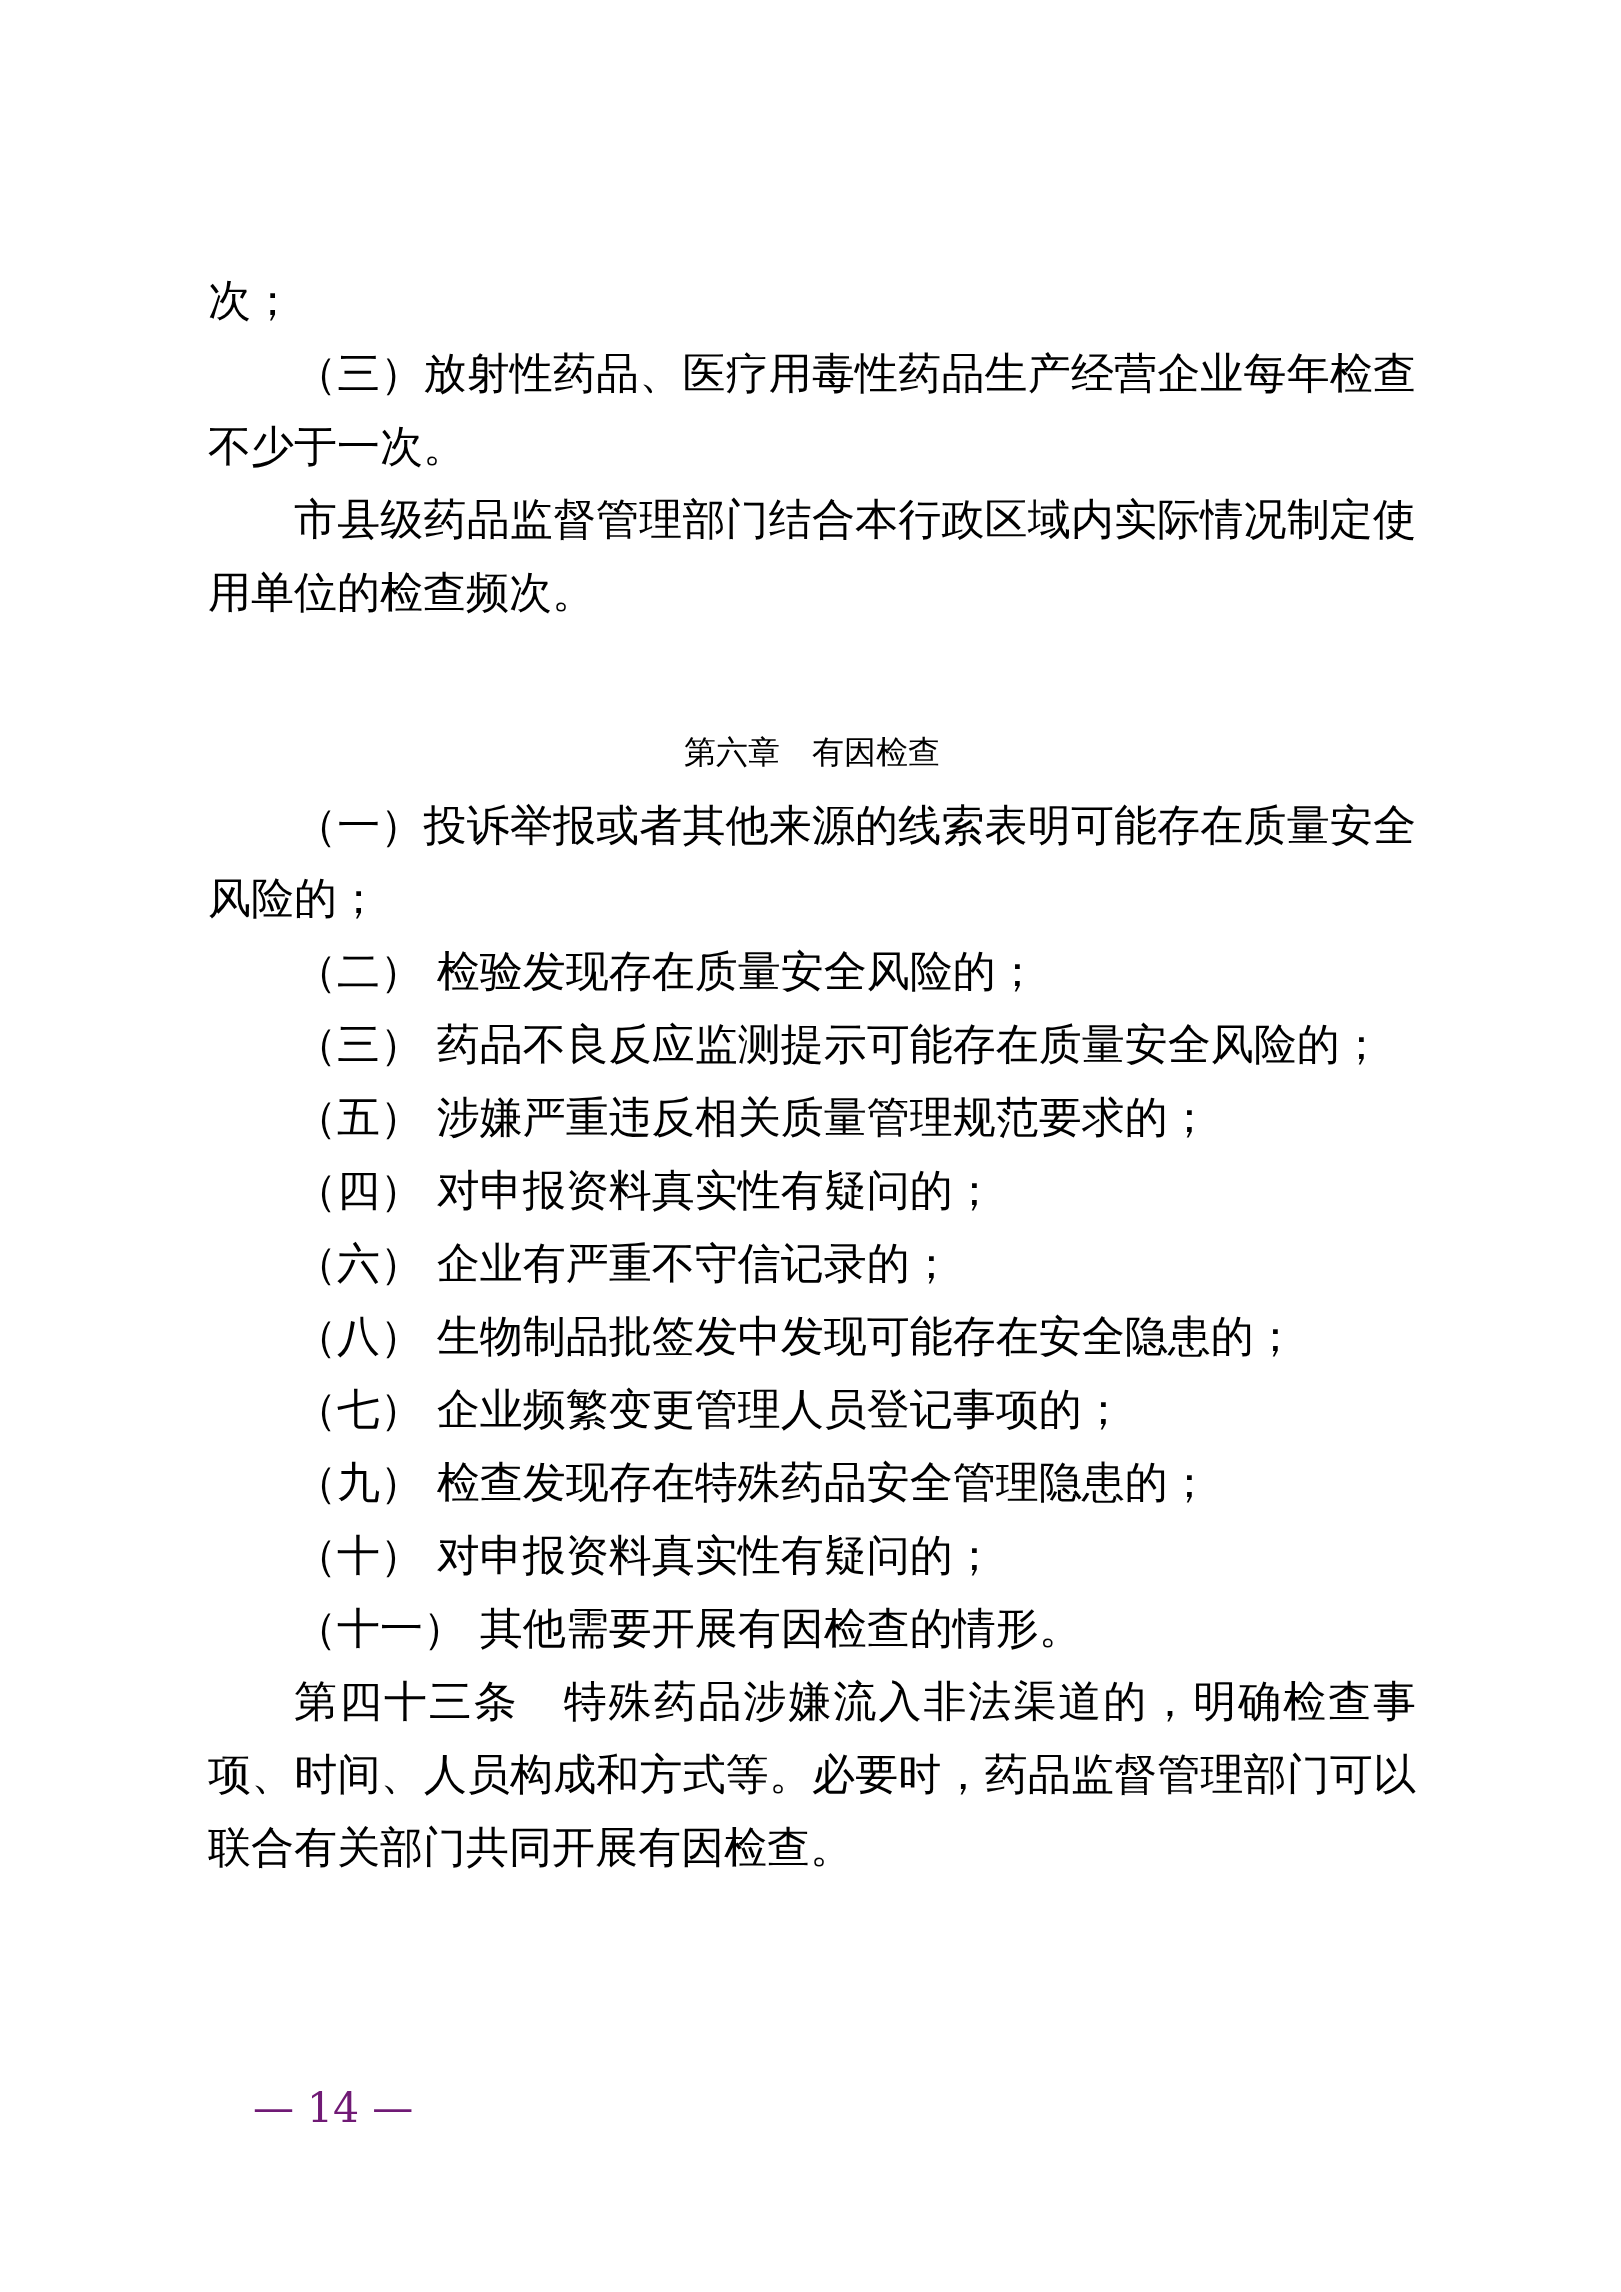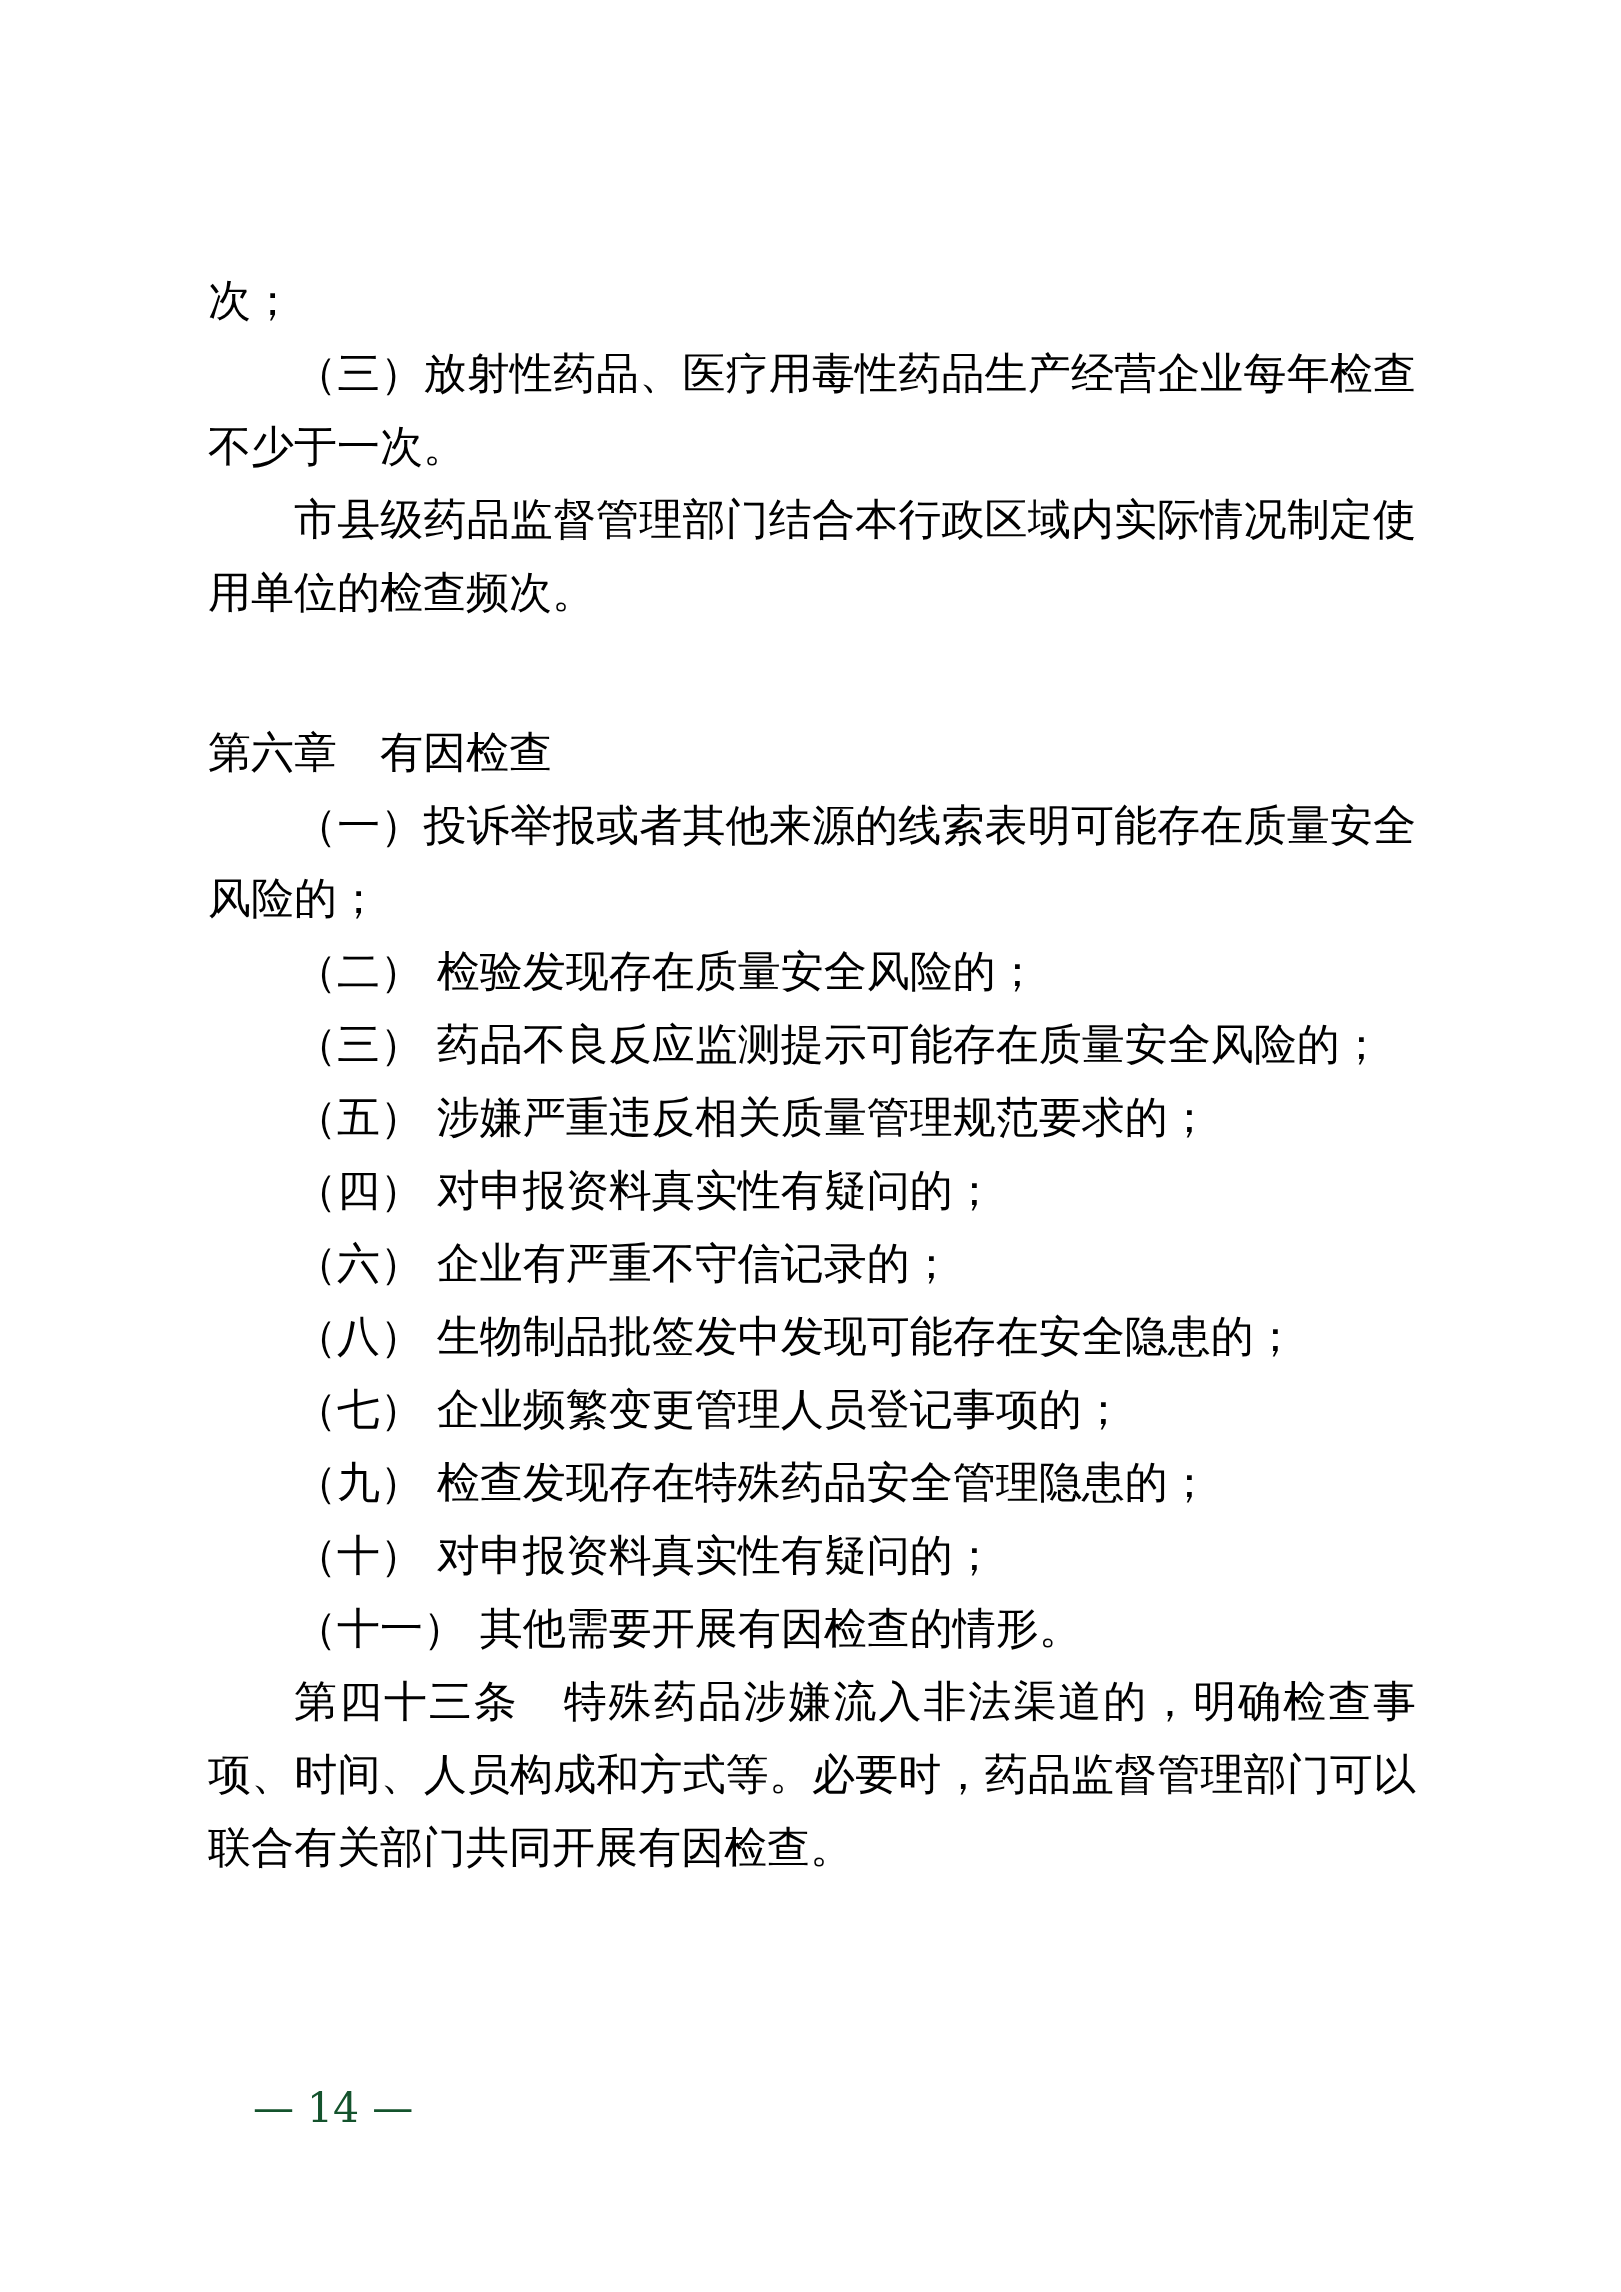--- a/index.html
+++ b/index.html
@@ -31,34 +31,35 @@
     margin: 0;
     padding: 0;
     text-indent: 2em;
   }
   .text-block p.flush {
     text-indent: 0;
   }
   .chapter-heading {
     margin: 87px 0 0 0;
     padding: 0;
-    font-size: 43px;
+    font-size: 32px;
     font-weight: 400;
     line-height: 73px;
+    text-align: center;
     text-indent: 0;
     font-family: "DejaVu Sans", sans-serif;
   }
   .page-footer {
     position: absolute;
     left: 253px;
     top: 2080px;
     font-family: "DejaVu Serif", serif;
     font-size: 41px;
     line-height: 57px;
-    color: #14532d;
+    color: #701a75;
   }
 </style>
 </head>
 <body>
 
 <div class="page">
   <div class="text-block">
     <p class="flush">次；</p>
     <p>（三）放射性药品、医疗用毒性药品生产经营企业每年检查不少于一次。</p>
     <p>市县级药品监督管理部门结合本行政区域内实际情况制定使用单位的检查频次。</p>

